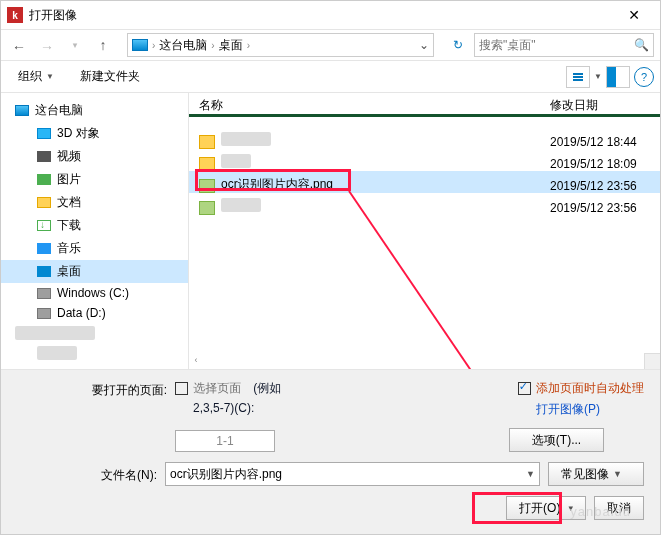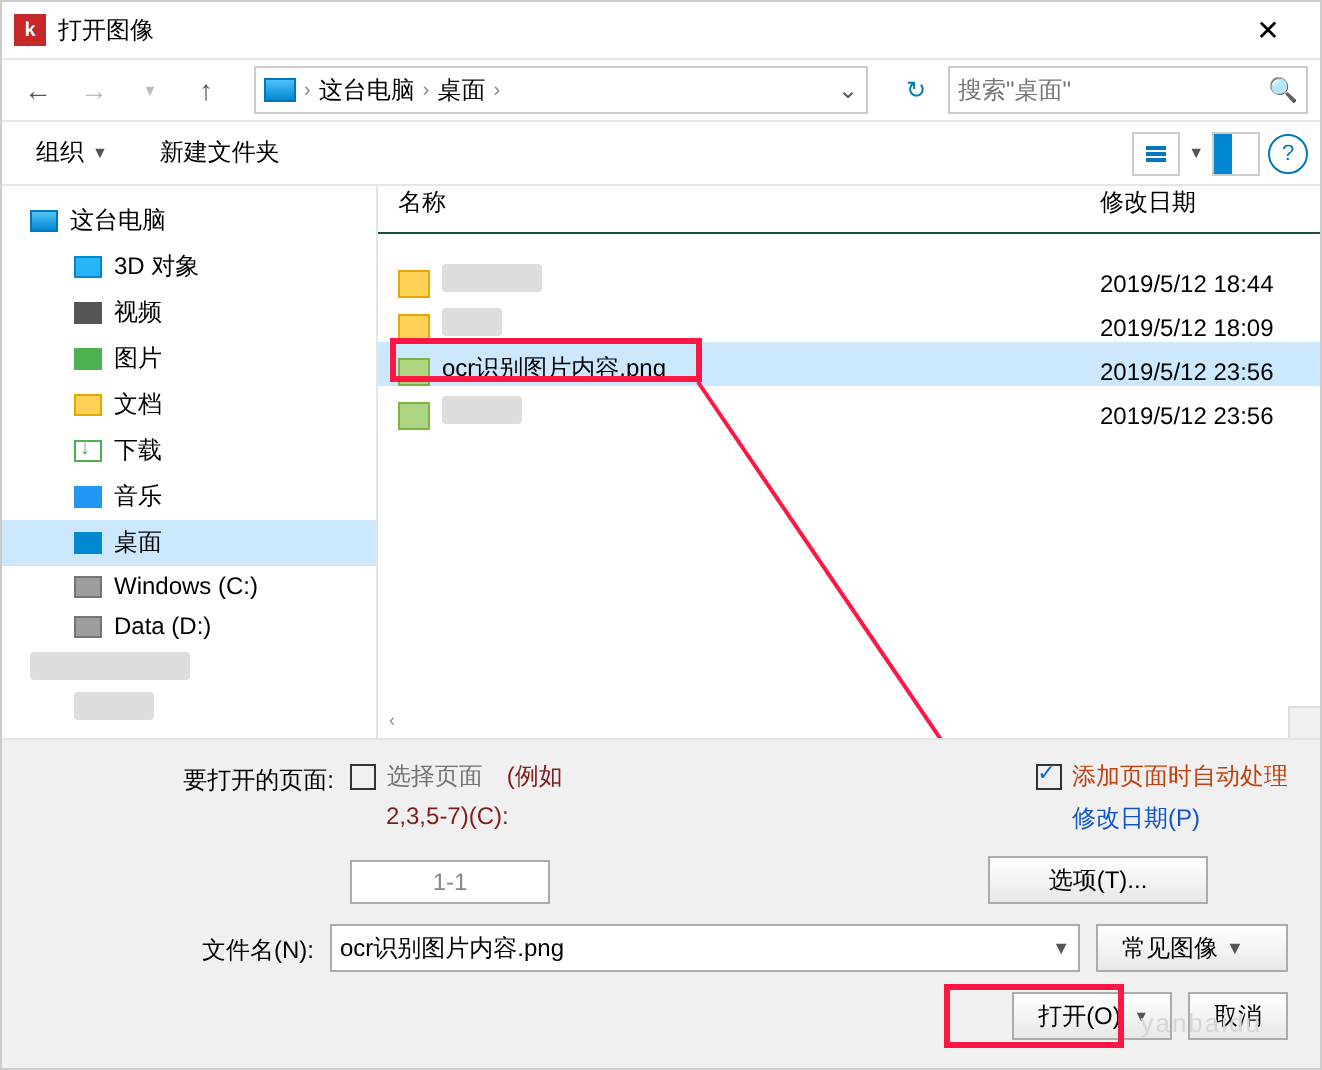--- a/index.html
+++ b/index.html
@@ -40,44 +40,44 @@
 .ic-vid{background:#555}
 .ic-img{background:#4caf50}
 .ic-doc{background:#ffd257;border:1px solid #e6a800}
 .ic-dl{background:#fff;border:1px solid #4caf50;position:relative}
 .ic-dl::after{content:"↓";color:#4caf50;font-size:10px;position:absolute;left:2px;top:-2px}
 .ic-mus{background:#2196f3}
 .ic-desk{background:#0288d1}
 .ic-drv{background:#9e9e9e;border:1px solid #757575}
 .blur-box{background:#ddd;height:14px;border-radius:2px}
 .file-area{flex:1;display:flex;flex-direction:column;position:relative}
-.file-header{display:flex;border-bottom:1px solid #14532d;height:24px;align-items:flex-start}
+.file-header{display:flex;border-bottom:3px solid #14532d;height:24px;align-items:flex-end}
 .fh-name{flex:1;padding-left:10px}
 .fh-date{width:110px}
 .file-list{flex:1;overflow:auto;position:relative}
 .file-row{display:flex;align-items:flex-end;height:22px;padding-left:10px}
 .file-row.sel{background:#cce8ff}
 .fr-icon{width:16px;height:14px;background:#ffd257;border:1px solid #e6a800;margin-right:6px}
 .fr-icon.png{background:#aed581;border:1px solid #7cb342}
 .fr-name{flex:1}
 .fr-date{width:110px}
 .file-hl{position:absolute;border:3px solid #ff1744;pointer-events:none}
 .arrow-line{position:absolute;pointer-events:none}
 .bottom-area{background:#f0f0f0;padding:10px 16px 14px 16px;display:flex;flex-direction:column;gap:10px}
 .row1{display:flex;align-items:flex-start;gap:8px}
 .lbl{text-align:right;width:150px;padding-top:2px}
 .chk{width:13px;height:13px;border:1px solid #333;display:inline-block;vertical-align:middle;margin-right:2px;position:relative}
 .chk.on::after{content:"✓";position:absolute;font-size:11px;left:0;top:-3px;color:#0066cc}
-.hint{color:#7f1d1d;margin-left:4px}
+.hint{color:#0f172a;margin-left:4px}
 .page-inp{width:100px;height:22px;border:1px solid #ababab;background:#fff;text-align:center;line-height:20px;color:#888;margin-left:158px}
 .row2{display:flex;align-items:center;gap:8px}
 .fname-inp{flex:1;height:24px;border:1px solid #ababab;background:#fff;padding:0 4px;display:flex;align-items:center;justify-content:space-between}
 .fname-drop{font-size:9px;color:#555}
 .filter-btn,.opt-btn,.act-btn{height:24px;border:1px solid #ababab;background:linear-gradient(#fff,#e8e8e8);padding:0 12px;display:inline-flex;align-items:center;gap:4px;cursor:pointer}
-.opt-btn{width:110px;justify-content:center}
+.opt-btn{width:95px;justify-content:center}
 .row3{display:flex;justify-content:flex-end;gap:8px;align-items:center;position:relative}
 .open-hl{position:absolute;border:3px solid #ff1744;pointer-events:none}
 .watermark{position:absolute;right:30px;bottom:16px;color:#d6d6d6;font-size:13px;letter-spacing:1px;pointer-events:none}
 .sb-corner{position:absolute;bottom:0;right:0;width:16px;height:16px;background:#f0f0f0;border-left:1px solid #ddd;border-top:1px solid #ddd}
 .sb-left{position:absolute;bottom:0;left:0;width:14px;height:14px;color:#888;font-size:9px;text-align:center}
 </style>
 </head>
 <body>
 
 <div class="window">
@@ -226,21 +226,21 @@
       <span class="lbl">要打开的页面:</span>
       <span><span class="chk"></span> <span style="color:#737373">选择页面</span></span>
       <span class="hint">(例如</span>
       <span style="flex:1"></span>
       <span><span class="chk on"></span> <span style="color:#c2410c">添加页面时自动处理</span></span>
     </div>
     <div class="row1" style="margin-top:-8px">
       <span class="lbl"></span>
       <span class="hint" style="margin-left:18px">2,3,5-7)(C):</span>
       <span style="flex:1"></span>
-      <span style="color:#15c;margin-right:44px">修改日期(P)</span>
+      <span style="color:#15c;margin-right:44px">打开图像(P)</span>
     </div>
     <div style="display:flex;align-items:flex-end">
       <div class="page-inp">1-1</div>
       <span style="flex:1"></span>
       <div class="opt-btn">
           <span>选项(T)...</span>
         </div>
       <span style="width:40px"></span>
     </div>
     <div class="row2">

